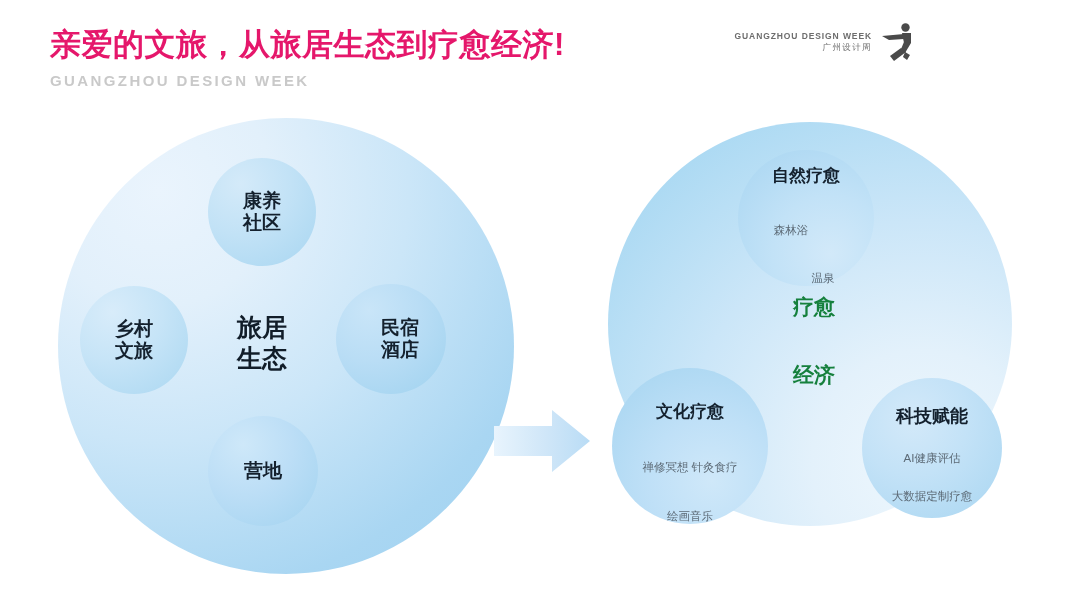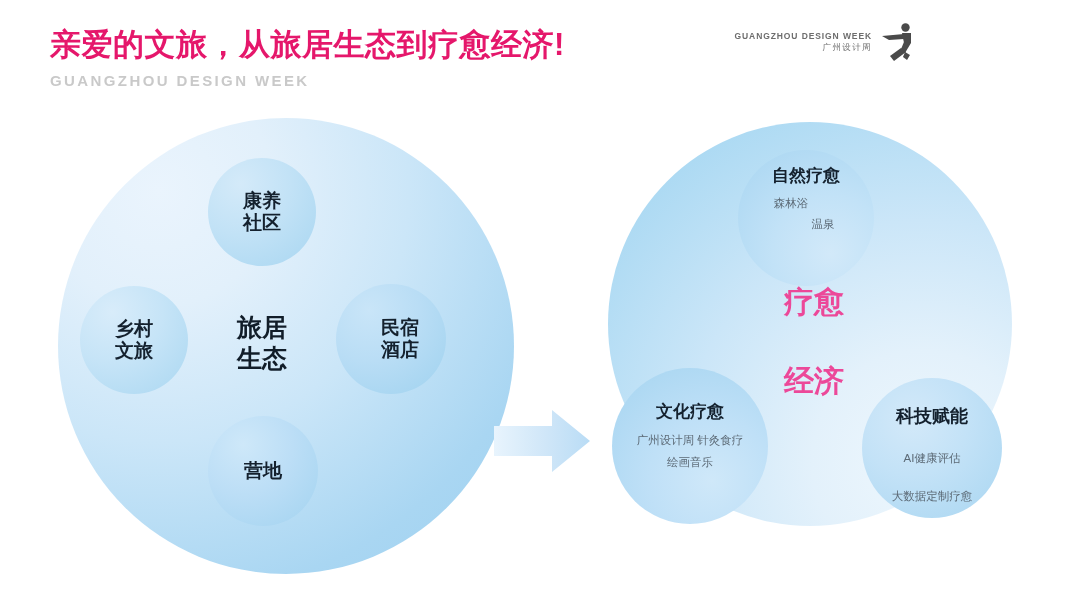--- a/index.html
+++ b/index.html
@@ -157,31 +157,32 @@
     font-size: 25px;
     line-height: 1.24;
   }
 
   
   .b-ziran {
     left: 738px; top: 54px; width: 136px; height: 136px;
     background: radial-gradient(circle at 68% 76%, #d2e9f9 0%, #c2e2f7 42%, #a7d5f1 100%);
     padding-top: 16px;
     justify-content: flex-start;
+    gap: 27px;
   }
   .b-ziran .bubble-title { font-size: 17px; }
   .b-ziran .sub-row { font-size: 11.5px; color:#5c6a76; white-space: nowrap; }
   .b-ziran .sub-a { margin-top: 10px; margin-right: 30px; }
   .b-ziran .sub-b { margin-top: 6px;  margin-left: 34px; }
 
   .b-wenhua {
     left: 612px; top: 272px; width: 156px; height: 156px;
     background: radial-gradient(circle at 64% 72%, #cfe8f9 0%, #bfe0f7 42%, #a4d4f0 100%);
     padding-top: 34px;
-    justify-content: flex-start;
+    justify-content: space-between;
   }
   .b-wenhua .bubble-title { font-size: 17px; }
   .b-wenhua .sub-row { font-size: 11.5px; color:#5c6a76; white-space: nowrap; }
   .b-wenhua .sub-a { margin-top: 11px; }
   .b-wenhua .sub-b { margin-top: 7px; }
 
   .b-keji {
     left: 862px; top: 282px; width: 140px; height: 140px;
     background: radial-gradient(circle at 36% 30%, #d3e9f9 0%, #c3e2f7 42%, #a9d6f1 100%);
     padding-top: 28px;
@@ -192,23 +193,23 @@
   .b-keji .sub-a { margin-top: 24px; text-align: right; }
   .b-keji .sub-b { margin-top: 23px; }
 
   .center-right {
     position: absolute;
     left: 752px; top: 202px;
     width: 124px; height: 86px;
     display: flex; flex-direction: column;
     align-items: center; justify-content: center;
     text-align: center;
-    color: #ec4899;
-    font-weight: bold;
-    font-size: 30px;
+    color: #15803d;
+    font-weight: bold;
+    font-size: 21px;
     line-height: 1.24;
     gap: 41px;
   }
 
   
   .arrow {
     position: absolute;
     left: 494px; top: 308px;
     width: 98px; height: 74px;
   }
@@ -288,21 +289,21 @@
     <div class="bigcircle right"></div>
 
     <div class="bubble b-ziran">
       <div class="bubble-title">自然疗愈</div>
       <div class="sub-row sub-a">森林浴</div>
       <div class="sub-row sub-b">温泉</div>
     </div>
 
     <div class="bubble b-wenhua">
       <div class="bubble-title">文化疗愈</div>
-      <div class="sub-row sub-a">广州设计周  针灸食疗</div>
+      <div class="sub-row sub-a">禅修冥想  针灸食疗</div>
       <div class="sub-row sub-b">绘画音乐</div>
     </div>
 
     <div class="bubble b-keji">
       <div class="bubble-title">科技赋能</div>
       <div class="sub-row sub-a">AI健康评估</div>
       <div class="sub-row sub-b">大数据定制疗愈</div>
     </div>
 
     <div class="center-right">

